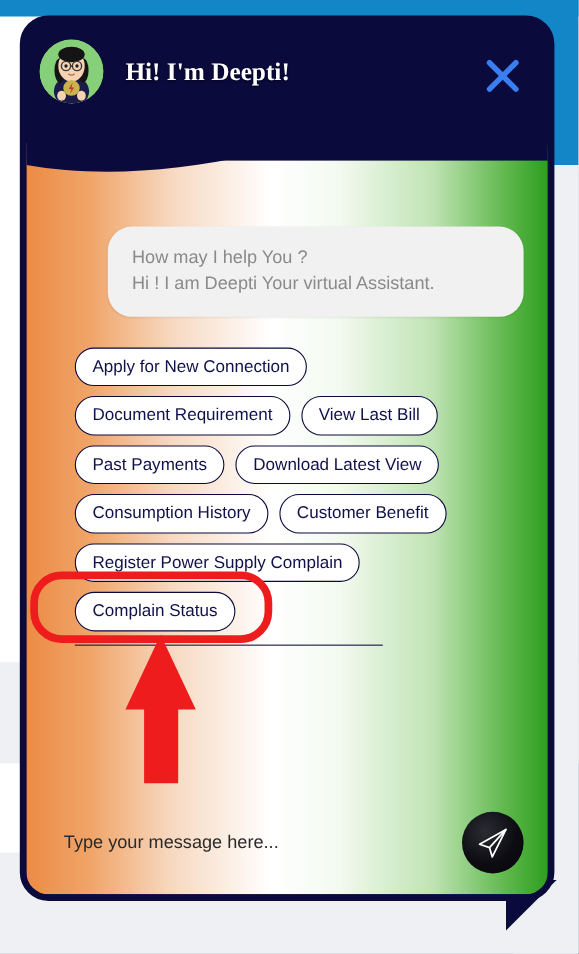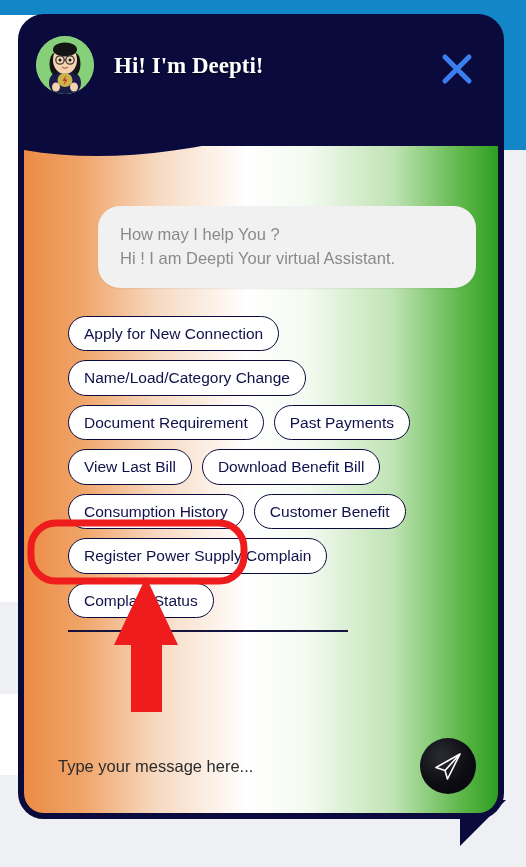--- a/index.html
+++ b/index.html
@@ -248,25 +248,24 @@
 
     <div class="content">
       <div class="messages">
         <div class="bubble">
           <div>How may I help You ?</div>
           <div>Hi ! I am Deepti Your virtual Assistant.</div>
         </div>
 
         <div class="chips">
           <div class="chip">Apply for New Connection</div>
-          <div class="chip">Name/Load/Category Change</div>
           <div class="chip">Document Requirement</div>
+          <div class="chip">View Last Bill</div>
           <div class="chip">Past Payments</div>
-          <div class="chip">View Last Bill</div>
-          <div class="chip">Download Benefit Bill</div>
+          <div class="chip">Download Latest View</div>
           <div class="chip">Consumption History</div>
           <div class="chip">Customer Benefit</div>
           <div class="chip">Register Power Supply Complain</div>
           <div class="chip">Complain Status</div>
         </div>
 
         <div class="divider"></div>
       </div>
 
       <div class="input-row">

